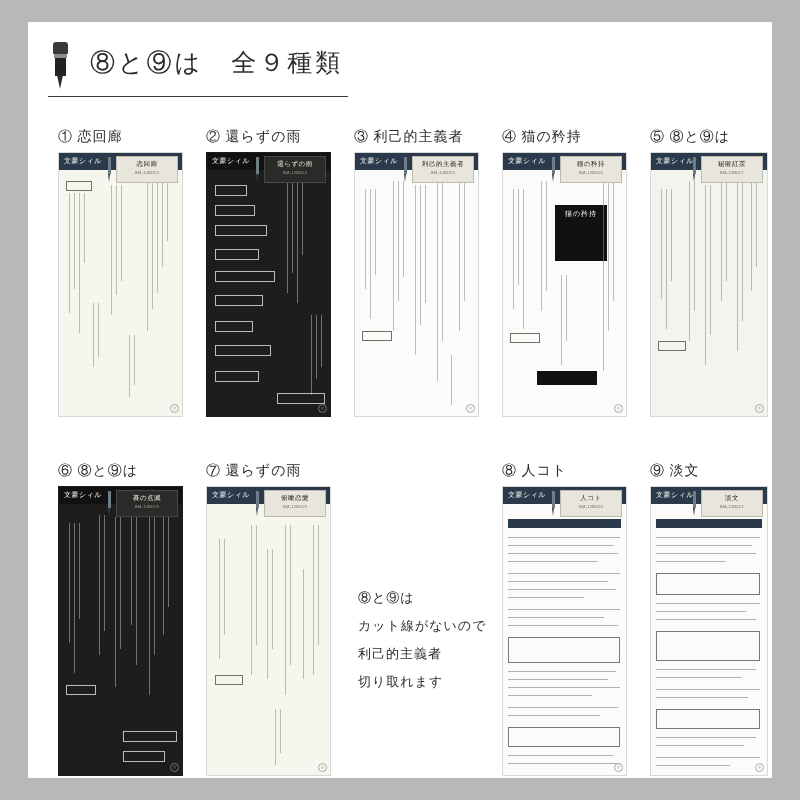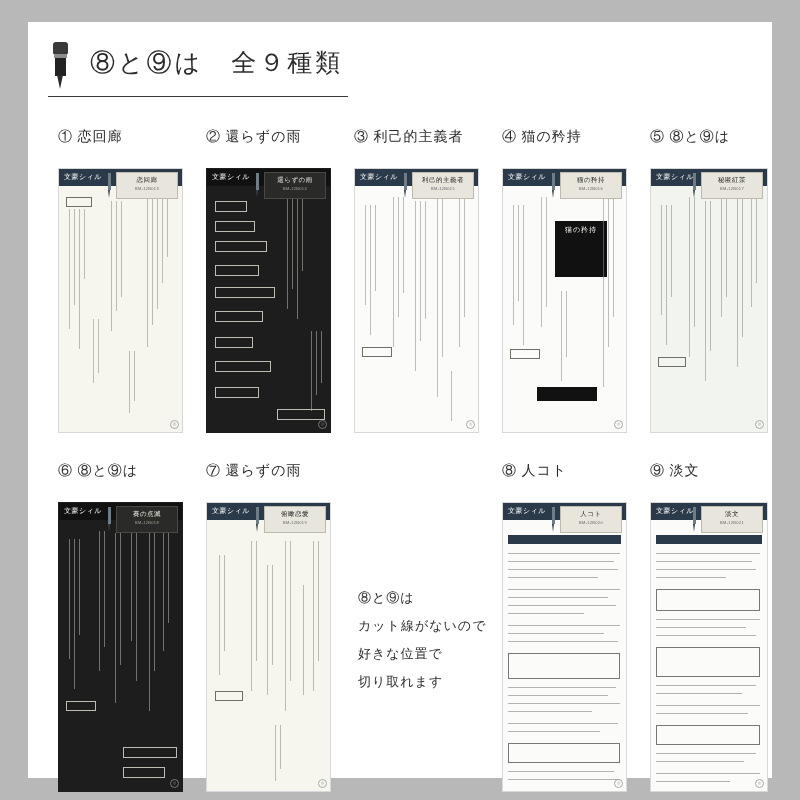--- a/index.html
+++ b/index.html
@@ -104,21 +104,20 @@
     letter-spacing: 1px;
   }
   .sheet {
     position: absolute;
     top: 24px;
     left: 0;
     border: 1px solid #d8d8d8;
     box-sizing: border-box;
     overflow: hidden;
     background: #f6f5ee;
-    margin-top: 16px;
   }
   .sheet.dark { background: #1d1d1d; border-color: #1d1d1d; }
   .sheet.white { background: #fbfbfa; }
   .sheet.green { background: #f2f4ef; }
 
   
   .sheet-bar {
     position: absolute;
     left: 0; top: 0;
     width: 100%;
@@ -569,16 +568,16 @@
         <div class="hline" style="top:236px; width:88px;"></div>
         <div class="hline" style="top:248px; width:104px;"></div>
         <div class="hline" style="top:256px; width:74px;"></div>
       </div>
       <div class="corner">◎</div>
     </div>
   </div>
 
   <div class="note">⑧と⑨は
 カット線がないので
-好きな位置で
+利己的主義者
 切り取れます</div>
 
 </div>
 
 </body></html>

